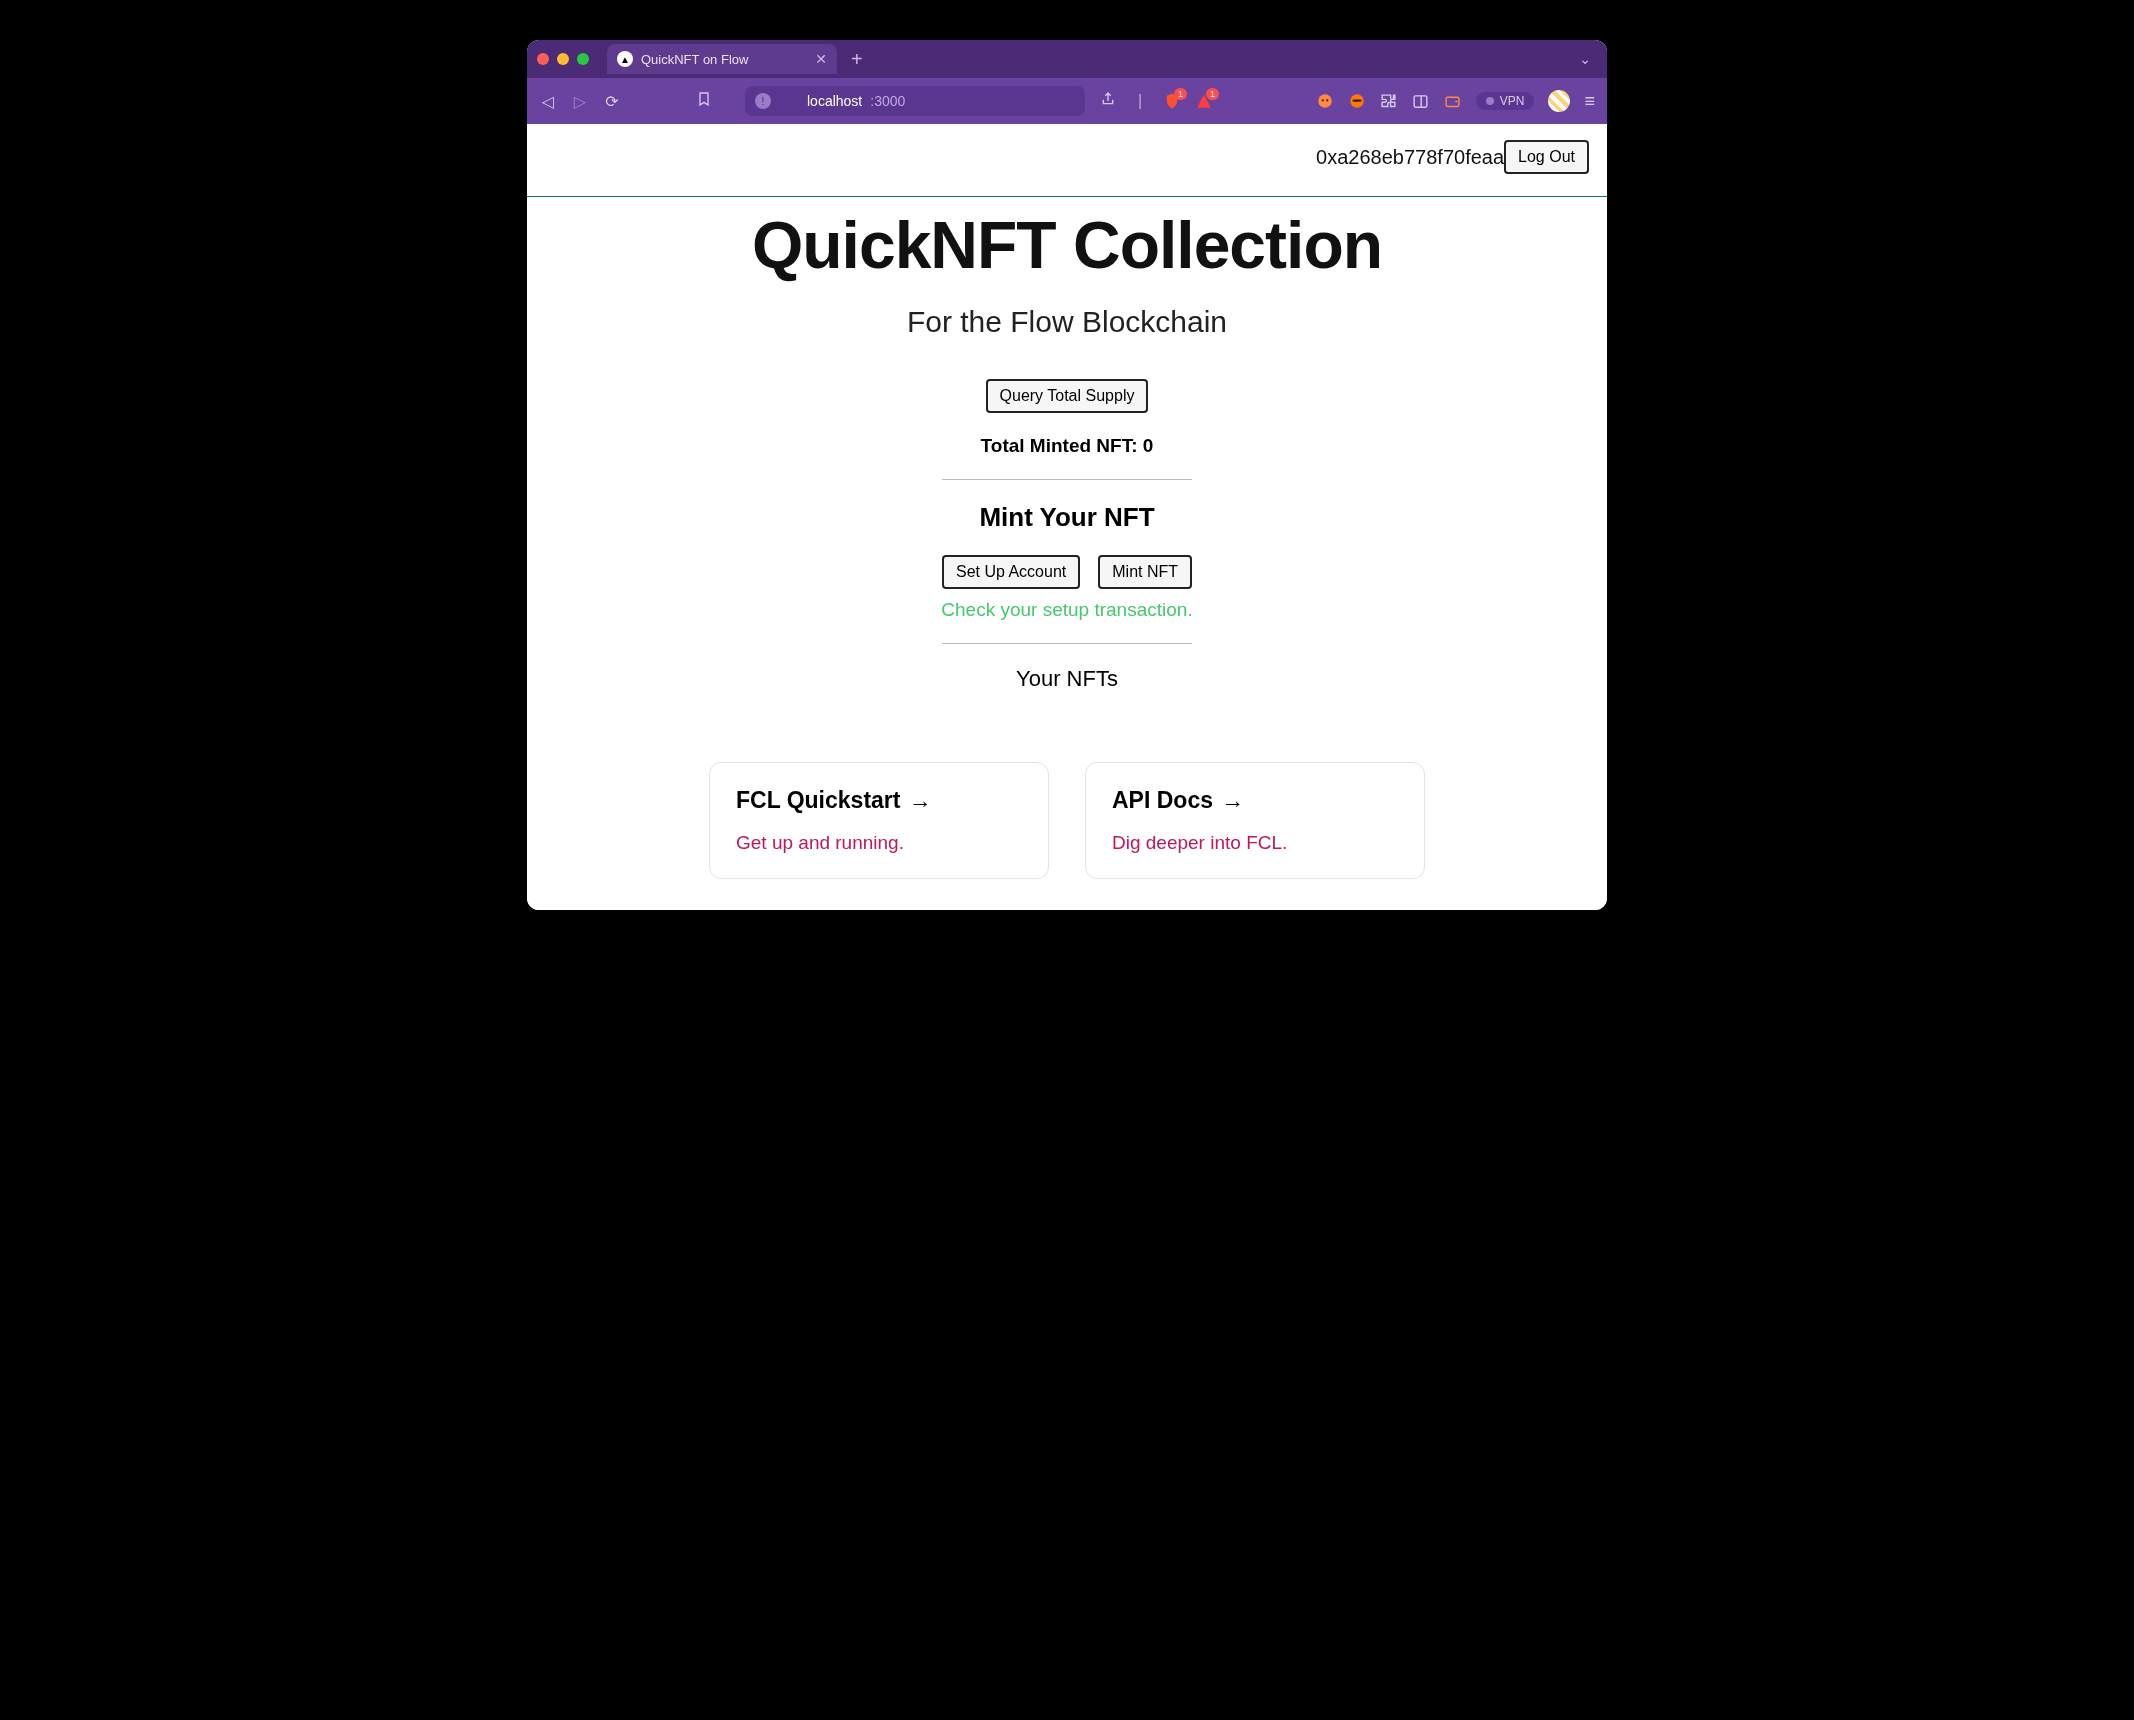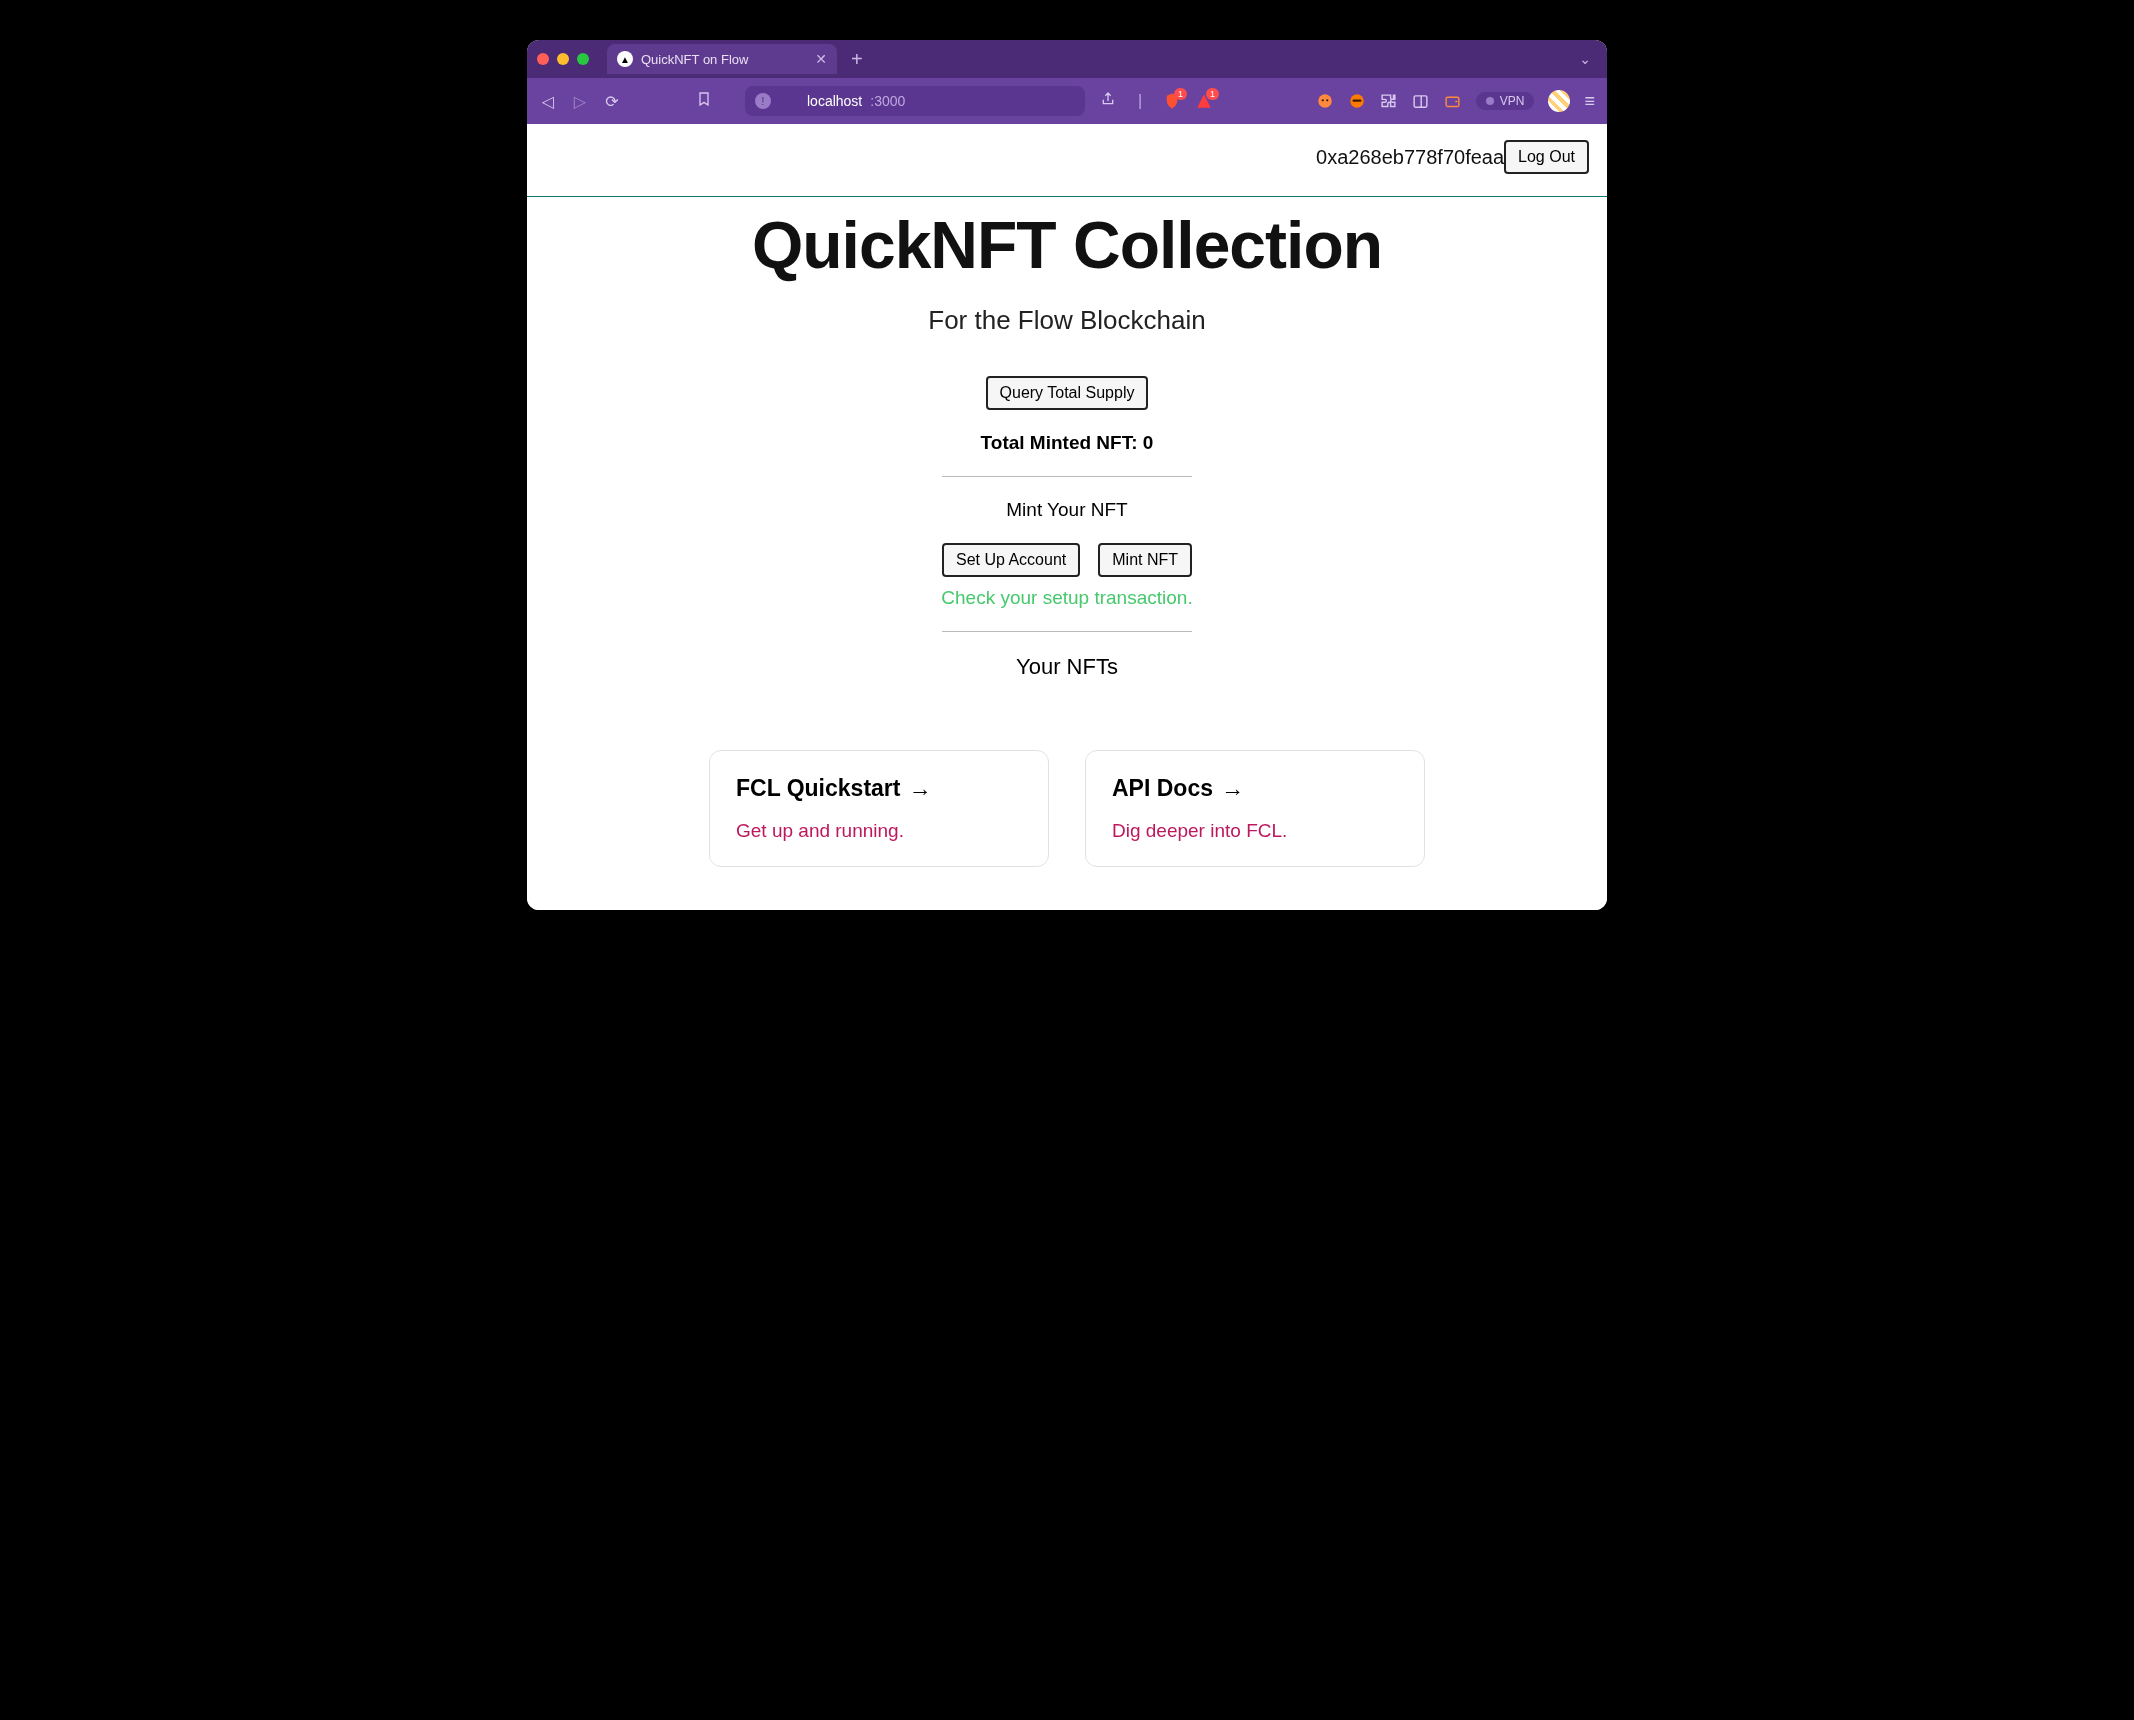--- a/index.html
+++ b/index.html
@@ -123,25 +123,25 @@
   .wallet-addr { font-size:20px; color:#111; }
   .btn {
     border:2px solid #222; background:#f6f6f6; border-radius:4px;
     padding:6px 12px; font-size:16px; cursor:pointer;
     font-family: inherit;
   }
   .main {
     text-align:center; padding: 4px 20px 40px;
   }
   h1.title { font-size:66px; font-weight:800; letter-spacing:-1px; color:#111; margin-top:6px; }
-  .subtitle { font-size:26px; color:#222; margin-top:22px; }
+  .subtitle { font-size:30px; color:#222; margin-top:22px; }
   .section { margin-top:40px; }
   .stat { font-size:19px; font-weight:700; margin-top:22px; }
   hr.div { border:none; border-top:1px solid #bbb; width:250px; margin:22px auto; }
-  h2.sec-h { font-size:19px; font-weight:400; margin-top:12px; }
+  h2.sec-h { font-size:26px; font-weight:700; margin-top:12px; }
   .btn-row { display:flex; gap:18px; justify-content:center; margin-top:22px; }
   .status-link { color:#45c96c; font-size:19px; margin-top:10px; display:inline-block; }
   h2.your { font-size:22px; font-weight:400; margin-top:18px; }
   .cards {
     display:flex; gap:36px; justify-content:center; margin-top:70px;
   }
   .card {
     border:1px solid #e2e2e2; border-radius:12px;
     width:340px; padding:24px 26px; text-align:left;
   }

